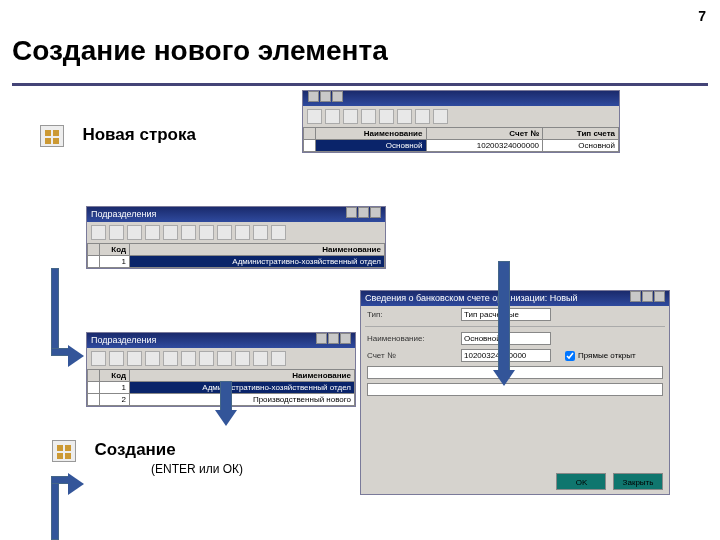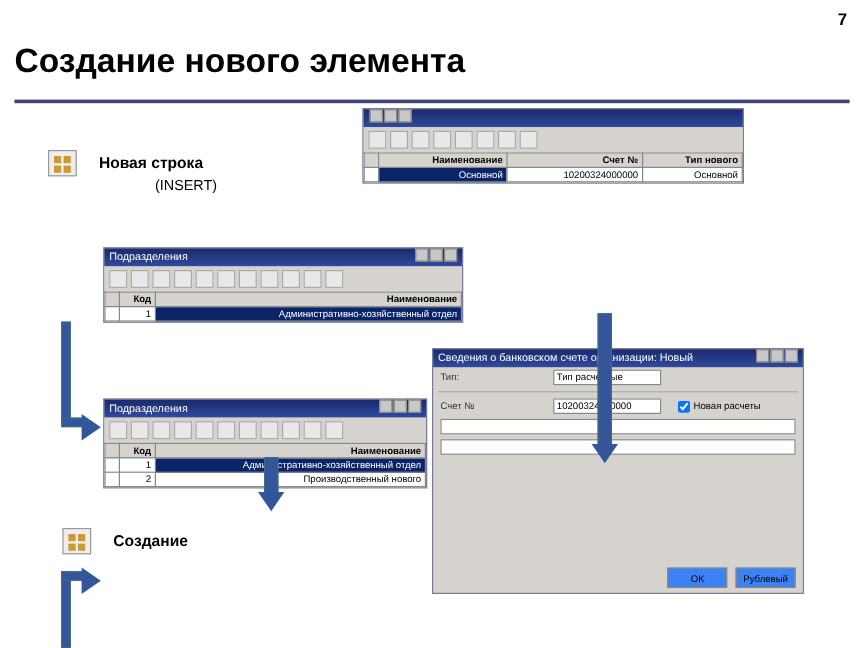--- a/index.html
+++ b/index.html
@@ -1,20 +1,20 @@
 <!DOCTYPE html>
 <html><head>
 <meta charset="utf-8">
 <style>
   * { box-sizing: border-box; margin: 0; padding: 0; }
   body { font-family: Arial, sans-serif; background: #fff; width: 720px; height: 540px; position: relative; }
   .page-num { position: absolute; top: 8px; right: 14px; font-size: 14px; font-weight: bold; }
   .main-title { font-size: 28px; font-weight: bold; margin: 35px 0 16px 12px; color: #000; }
   .title-rule { border: 0; border-top: 3px solid #447; margin: 0 12px 10px 12px; }
-  .sub-title { font-size: 13px; font-weight: bold; margin-left: 8px; }
+  .sub-title { font-size: 17px; font-weight: bold; margin-left: 8px; }
   .sub-cap { font-size: 12px; text-align: center; }
   .block-a { position: absolute; left: 40px; top: 125px; width: 230px; }
   .block-save { position: absolute; left: 52px; top: 440px; width: 260px; }
   .insert-icon { display: inline-block; width: 24px; height: 22px; border: 1px solid #999; background: #eee; vertical-align: middle; margin-right: 6px; position: relative; }
   .insert-icon::after { content:""; position:absolute; left:4px; top:4px; width:6px; height:6px; background:#c93; box-shadow:8px 0 #c93, 0 8px #c93, 8px 8px #c93; }
   .win { position: absolute; border: 1px solid #7a7a9a; background: #d6d3ce; font-size: 9px; color: #000; }
   .titlebar { background: linear-gradient(#1a2a6c,#2f4a9e); color: #fff; height: 15px; line-height: 15px; padding: 0 4px; display: flex; justify-content: space-between; align-items: center; }
   .titlebar .tbtns span { display:inline-block; width:11px; height:11px; background:#c8c8c8; border:1px solid #888; margin-left:1px; }
   .toolbar { padding: 3px 4px; background: #d6d3ce; display:flex; gap:3px; }
   .tb-btn { width: 15px; height: 15px; border: 1px solid #aaa; background: #e8e8e8; display:inline-block; }
@@ -26,45 +26,45 @@
   .win1 { left: 302px; top: 90px; width: 318px; }
   .win2 { left: 86px;  top: 206px; width: 300px; }
   .win3 { left: 86px;  top: 332px; width: 270px; }
   .win4 { left: 360px; top: 290px; width: 310px; height: 205px; }
   .form-row { display:flex; align-items:center; padding:2px 6px; font-size:8px; gap:14px; }
   .form-row label { width: 80px; color:#333; }
   .form-row input[type=text] { flex:1; height:13px; border:1px solid #888; background:#fff; font-size:8px; padding:0 2px; }
   .form-sep { border-top:1px solid #aaa; margin:3px 4px; }
   .chk { display:inline-flex; align-items:center; gap:3px; }
   .chk input { width:10px; height:10px; }
-  .btn { display:inline-block; min-width:50px; height:17px; line-height:17px; text-align:center; border:1px solid #888; background:#3b82f6; font-size:8px; margin-left:4px; }
+  .btn { display:inline-block; min-width:50px; height:17px; line-height:17px; text-align:center; border:1px solid #888; background:#0f766e; font-size:8px; margin-left:4px; }
   .btnrow { position:absolute; bottom:4px; right:6px; }
   
   .arrow { position:absolute; }
   .shaft { background:#335599; position:absolute; border:1px solid #468; }
   .ahead { width:0; height:0; position:absolute; }
   .ahead.down { border-left:11px solid transparent; border-right:11px solid transparent; border-top:16px solid #335599; }
   .ahead.right { border-top:11px solid transparent; border-bottom:11px solid transparent; border-left:16px solid #335599; }
 </style>
 </head>
 <body>
 
 <div class="page-num">7</div>
 <h1 class="main-title">Создание нового элемента</h1>
 <hr class="title-rule">
 
 <div class="block-a">
   <span class="insert-icon"></span>
   <span class="sub-title">Новая строка</span>
-  <div class="sub-cap">(INSERT)</div>
 </div>
 
 <div class="block-save">
   <span class="insert-icon"></span>
   <span class="sub-title">Создание</span>
+  <div class="sub-cap" style="margin-left:30px">(ENTER или ОК)</div>
 </div>
 
 <div class="win win1">
   <div class="titlebar">
     <span class="tbtns"><span></span><span></span><span></span></span>
   </div>
   <div class="toolbar">
     <span class="tb-btn"></span>
       <span class="tb-btn"></span>
       <span class="tb-btn"></span>
@@ -73,21 +73,21 @@
       <span class="tb-btn"></span>
       <span class="tb-btn"></span>
       <span class="tb-btn"></span>
   </div>
   <table class="tbl">
     <tbody>
         <tr>
       <th style="width:12px"></th>
       <th>Наименование</th>
       <th>Счет №</th>
-      <th>Тип нового</th>
+      <th>Тип счета</th>
     </tr>
     <tr>
       <td></td>
       <td class="sel">Основной</td>
       <td>10200324000000</td>
       <td>Основной</td>
     </tr>
   </tbody>
     </table>
 </div>
@@ -169,36 +169,40 @@
   <div class="titlebar">
     <span>Сведения о банковском счете организации: Новый</span>
     <span class="tbtns"><span></span><span></span><span></span></span>
   </div>
   <div class="form-row">
     <label>Тип:</label>
     <input type="text" style="max-width: 90px;" value="Тип расчетные">
   </div>
   <div class="form-sep"></div>
   <div class="form-row">
+    <label>Наименование:</label>
+    <input type="text" style="max-width: 90px;" value="Основной">
+  </div>
+  <div class="form-row">
     <label>Счет №</label>
     <input type="text" style="max-width: 90px;" value="10200324000000">
     <span class="chk">
       <input type="checkbox" checked="" style="">
-      <span>Новая расчеты</span>
+      <span>Прямые открыт</span>
     </span>
   </div>
   <div class="form-row">
     <input type="text" style="">
   </div>
   <div class="form-row">
     <input type="text" style="">
   </div>
   <div class="btnrow">
     <span class="btn">OK</span>
-    <span class="btn">Рублевый</span>
+    <span class="btn">Закрыть</span>
   </div>
 </div>
 
 <div class="arrow">
   <div class="shaft" style="left:498px; top:165px; width:12px; height:110px;"></div>
   <div class="ahead down" style="left:493px; top:274px;"></div>
 </div>
 
 <div class="arrow">
   <div class="shaft" style="left:220px; top:285px; width:12px; height:30px;"></div>

